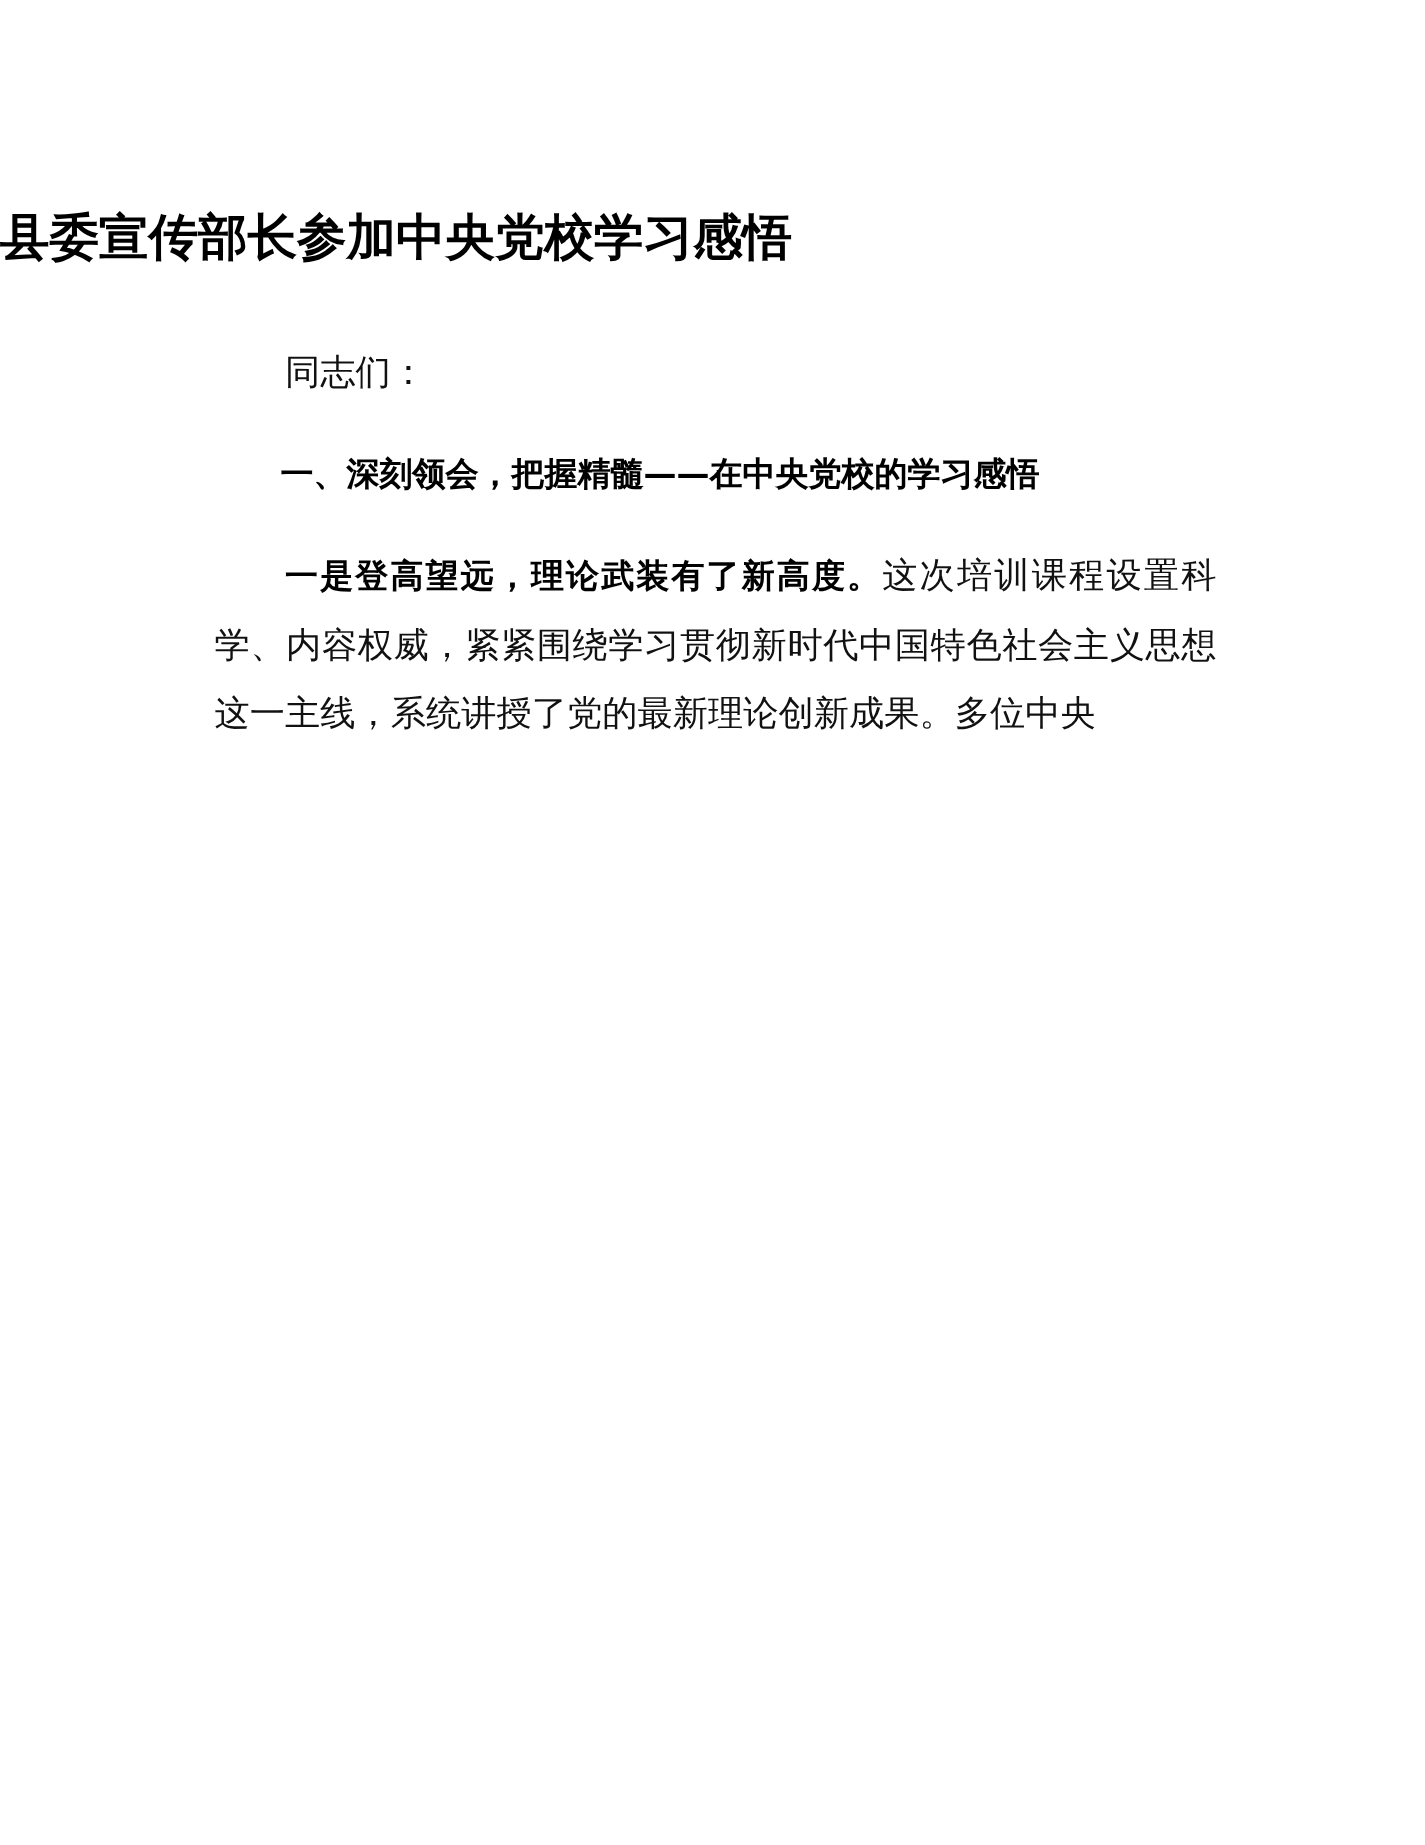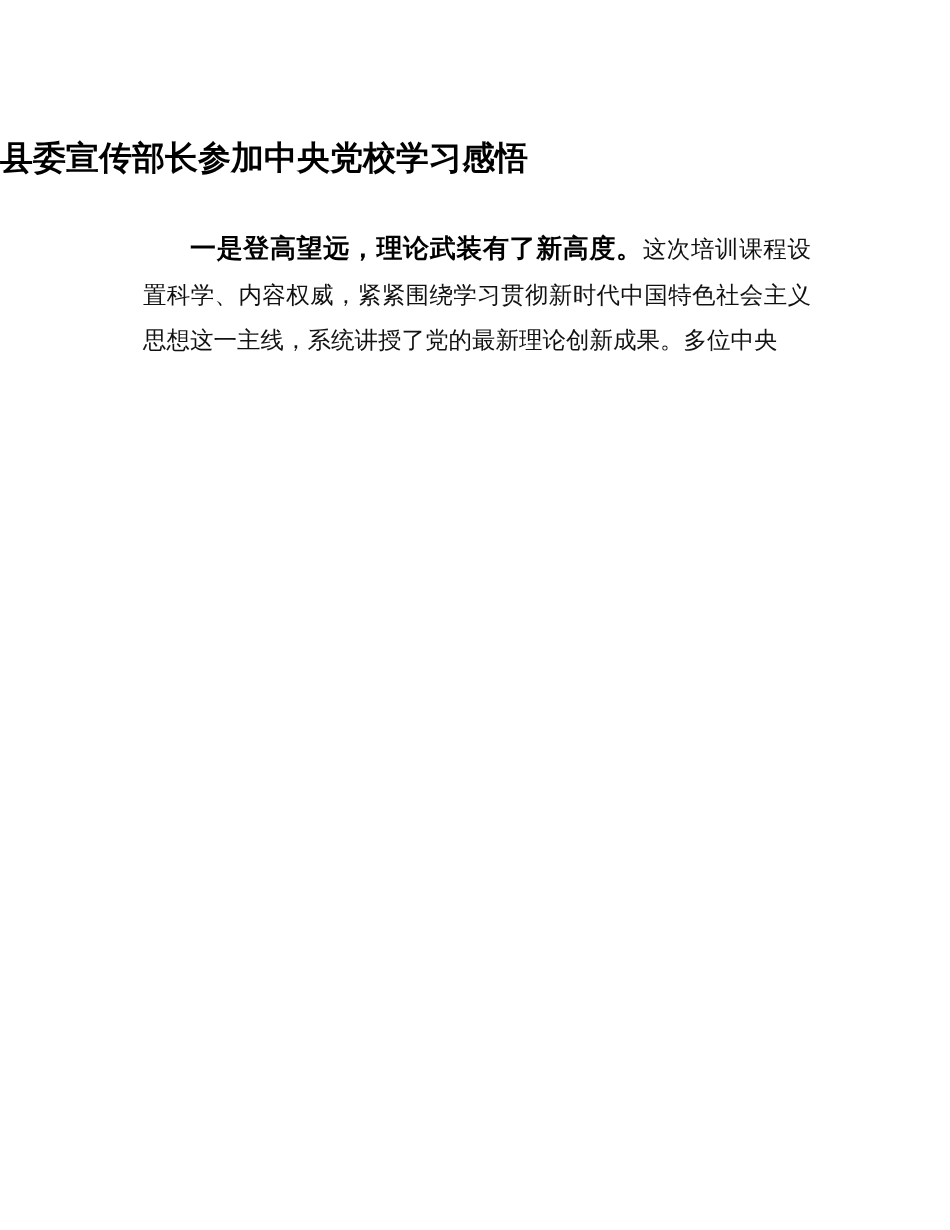--- a/index.html
+++ b/index.html
@@ -15,24 +15,26 @@
       font-family: "DejaVu Serif", serif; font-size: 23.5px; color: #111;
       line-height: 45.5px; text-align: justify;
     }
     .body p { margin: 0; text-indent: 2em; }
     .body p.greet { margin-bottom: 22px; }
     .body p.para { margin-bottom: 22px; }
     .body p.heading {
       font-family: "DejaVu Sans", sans-serif; font-weight: bold; font-size: 22px;
       color: #000; margin-bottom: 22px;
     }
-    .lead { font-family: "DejaVu Sans", sans-serif; font-weight: bold; color: #000; font-size: 26px; }
+    .lead { font-family: "DejaVu Sans", sans-serif; font-weight: bold; color: #000; font-size: 22px; }
   </style>
 </head>
 <body>
 
 <div class="page">
   <div class="title">县委宣传部长参加中央党校学习感悟</div>
 
   <div class="body">
+    <p class="greet">同志们：</p>
+    <p class="heading">一、深刻领会，把握精髓——在中央党校的学习感悟</p>
     <p class="para"><span class="lead">一是登高望远，理论武装有了新高度。</span><span>这次培训课程设置科学、内容权威，紧紧围绕学习贯彻新时代中国特色社会主义思想这一主线，系统讲授了党的最新理论创新成果。多位中央</span></p>
   </div>
 </div>
 
 </body></html>

